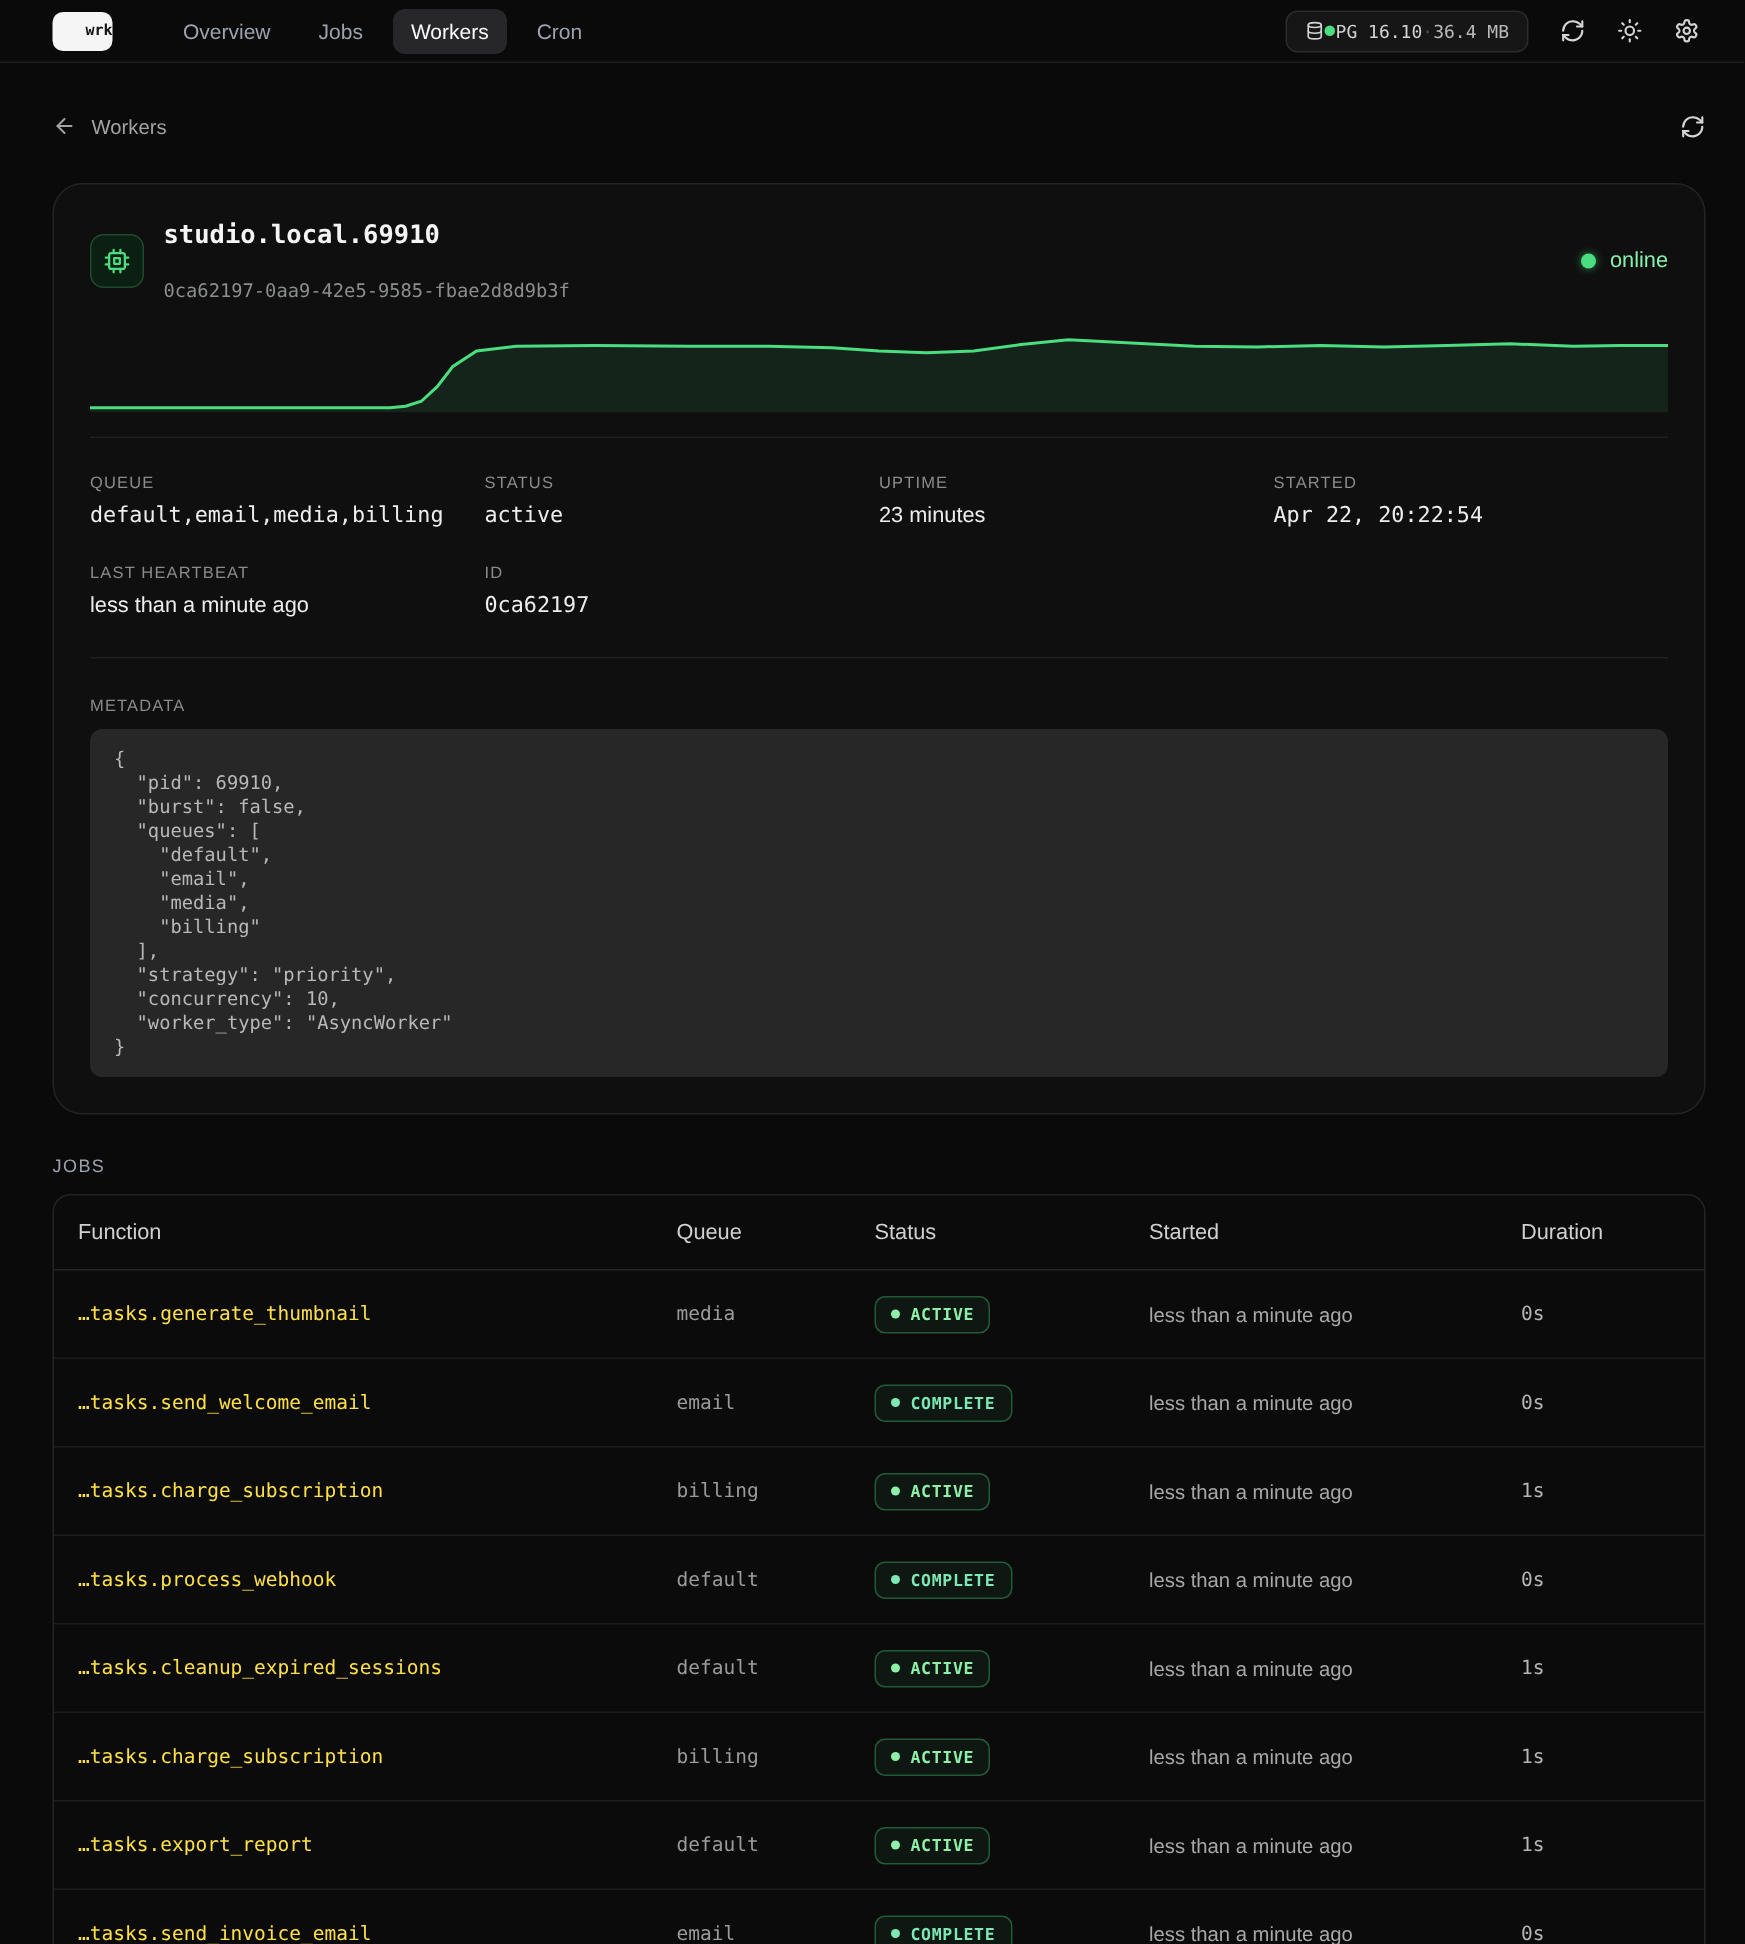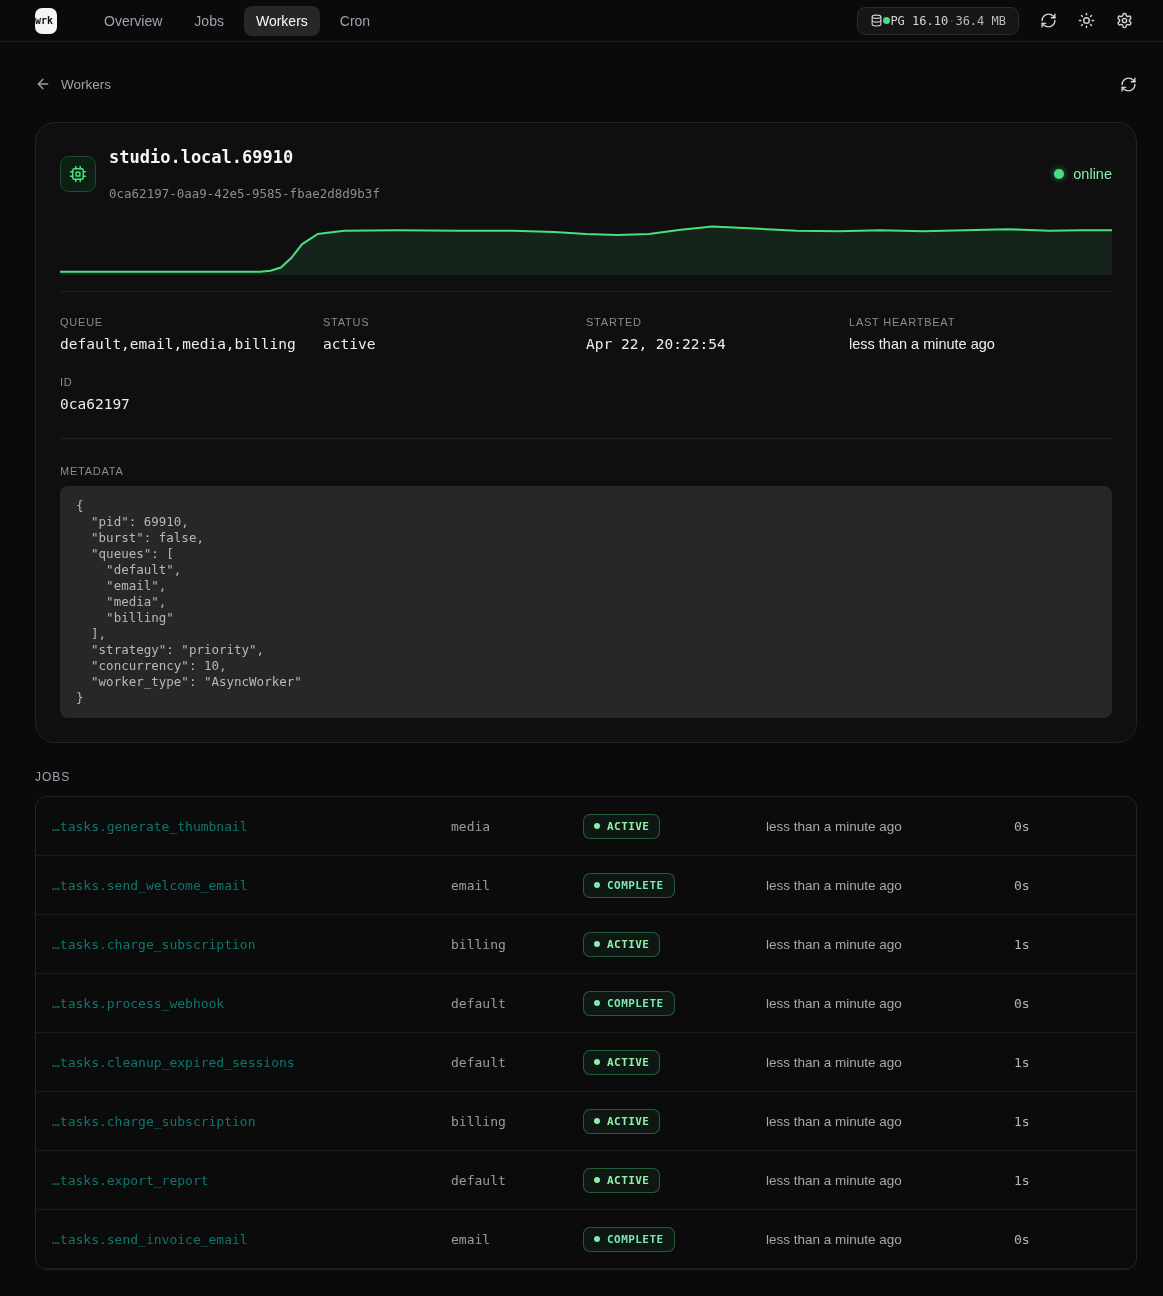--- a/index.html
+++ b/index.html
@@ -10,22 +10,22 @@
     -webkit-font-smoothing:antialiased;
   }
   .mono { font-family:"DejaVu Sans Mono", monospace; }
 
   
   .topnav {
     height:42px; display:flex; align-items:center;
     padding:0 30px 0 35px; border-bottom:1px solid #1e1e20;
   }
   .logo {
-    width:22px; height:26px; background:#f5f5f5; border-radius:7px;
-    display:flex; align-items:center; justify-content:flex-start;
+    width:40px; height:26px; background:#f5f5f5; border-radius:7px;
+    display:flex; align-items:center; justify-content:flex-end;
     font-family:"DejaVu Sans Mono", monospace; font-weight:bold;
     font-size:10px; color:#111; cursor:pointer;
   }
   .nav-items { display:flex; align-items:center; gap:8px; margin-left:35px; }
   .nav-item {
     color:#9ca3af; font-size:14px; padding:7px 12px; border-radius:8px; cursor:pointer;
   }
   .nav-item.active { background:#27272a; color:#fafafa; }
   .topnav-right { margin-left:auto; display:flex; align-items:center; gap:21px; }
   .db-badge {
@@ -86,21 +86,21 @@
   .jobs-label { margin:27px 0 12px 0; font-size:12px; color:#9ca3af; letter-spacing:.08em; }
   .table {
     border:1px solid #242424; border-radius:12px; background:#0b0b0b; overflow:hidden;
   }
   .thead, .trow {
     display:grid; grid-template-columns:399px 132px 183px 248px 1fr;
     align-items:center; padding:0 16px;
   }
   .thead { height:50px; border-bottom:1px solid #242424; color:#d0d0d0; font-size:14.5px; }
   .trow { height:59px; border-bottom:1px solid #1c1c1c; cursor:pointer; }
-  .td.fn { font-family:"DejaVu Sans Mono", monospace; font-size:13px; color:#0f766e; }
+  .td.fn { font-family:"DejaVu Sans Mono", monospace; font-size:13px; color:#fde047; }
   .td.queue { font-family:"DejaVu Sans Mono", monospace; font-size:13px; color:#9b9b9b; }
   .td.started { font-size:13.5px; color:#a8a8a8; }
   .td.duration { font-family:"DejaVu Sans Mono", monospace; font-size:13px; color:#b5b5b5; }
   .badge {
     display:inline-flex; align-items:center; gap:7px;
     border:1px solid rgba(74,222,128,.35); background:rgba(74,222,128,.06);
     border-radius:7px; padding:5px 10px;
     font-family:"DejaVu Sans Mono", monospace; font-size:11px; font-weight:bold; letter-spacing:.04em;
   }
   .badge .dot { width:6px; height:6px; border-radius:50%; background:currentColor; }
@@ -217,20 +217,24 @@
     <div class="stats-grid" id="stats-grid">
         <div class="stat">
           <div class="stat-label">QUEUE</div>
           <div class="stat-value mono">default,email,media,billing</div>
         </div>
         <div class="stat">
           <div class="stat-label">STATUS</div>
           <div class="stat-value mono">active</div>
         </div>
         <div class="stat">
+          <div class="stat-label">UPTIME</div>
+          <div class="stat-value">23 minutes</div>
+        </div>
+        <div class="stat">
           <div class="stat-label">STARTED</div>
           <div class="stat-value mono">Apr 22, 20:22:54</div>
         </div>
         <div class="stat">
           <div class="stat-label">LAST HEARTBEAT</div>
           <div class="stat-value">less than a minute ago</div>
         </div>
         <div class="stat">
           <div class="stat-label">ID</div>
           <div class="stat-value mono">0ca62197</div>
@@ -250,20 +254,27 @@
   ],
   "strategy": "priority",
   "concurrency": 10,
   "worker_type": "AsyncWorker"
 }</pre>
     </div>
   </section>
 
   <div class="jobs-label">JOBS</div>
   <section class="table">
+    <div class="thead" id="thead">
+        <div class="th">Function</div>
+        <div class="th">Queue</div>
+        <div class="th">Status</div>
+        <div class="th">Started</div>
+        <div class="th">Duration</div>
+      </div>
     <div id="tbody">
         <div class="trow">
           <div class="td fn">…tasks.generate_thumbnail</div>
           <div class="td queue">media</div>
           <div class="td"><span class="badge" style="color: rgb(142, 240, 168);">
               <span class="dot"></span>
               <span>ACTIVE</span>
             </span></div>
           <div class="td started">less than a minute ago</div>
           <div class="td duration">0s</div>

